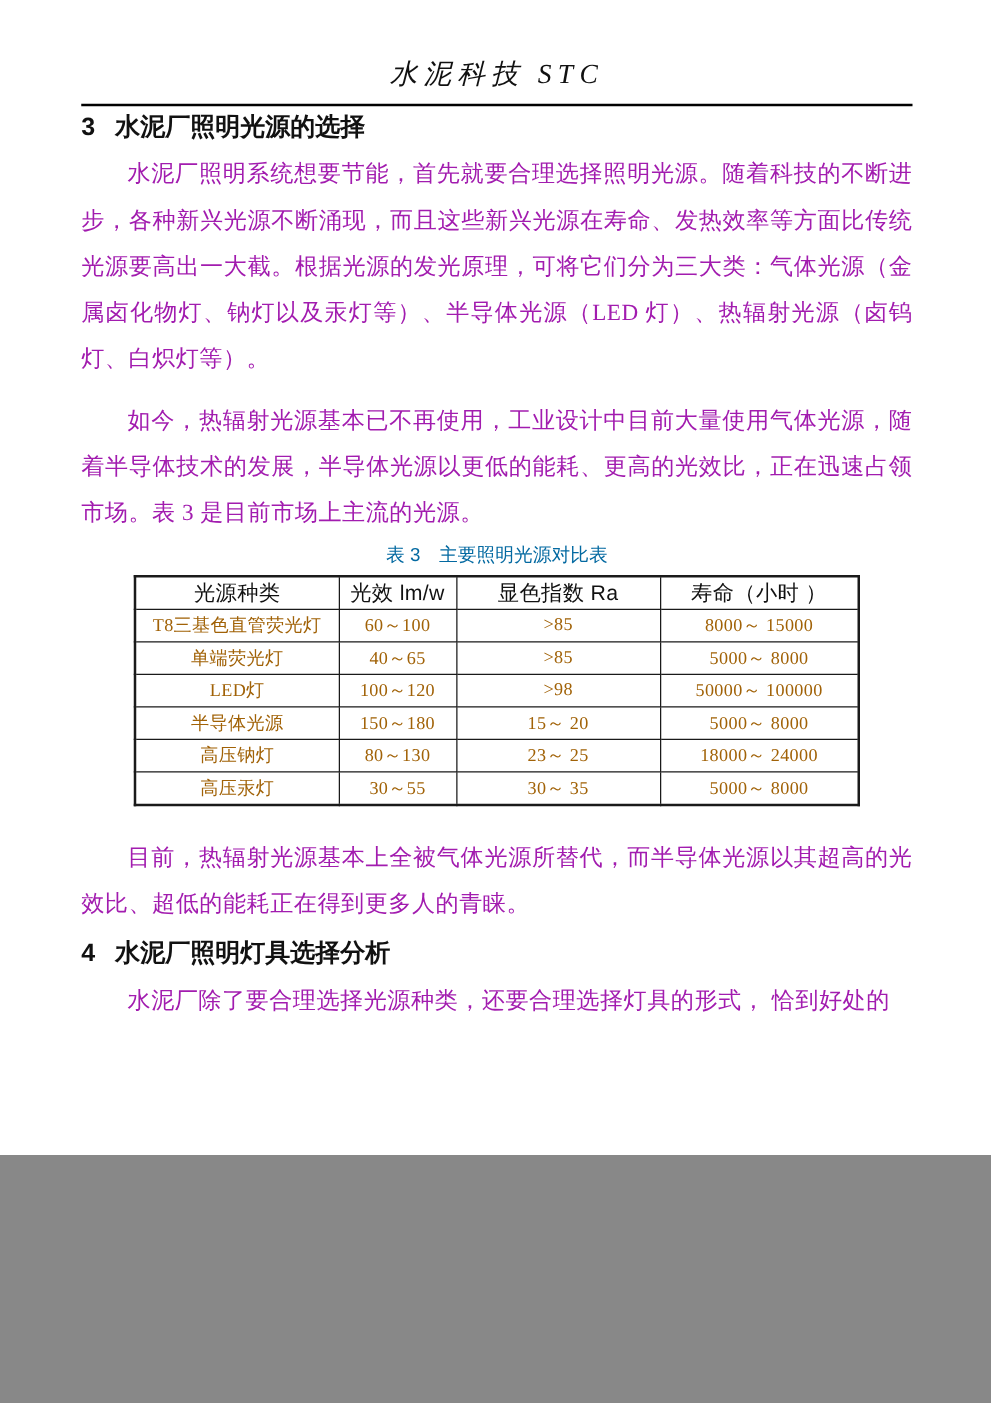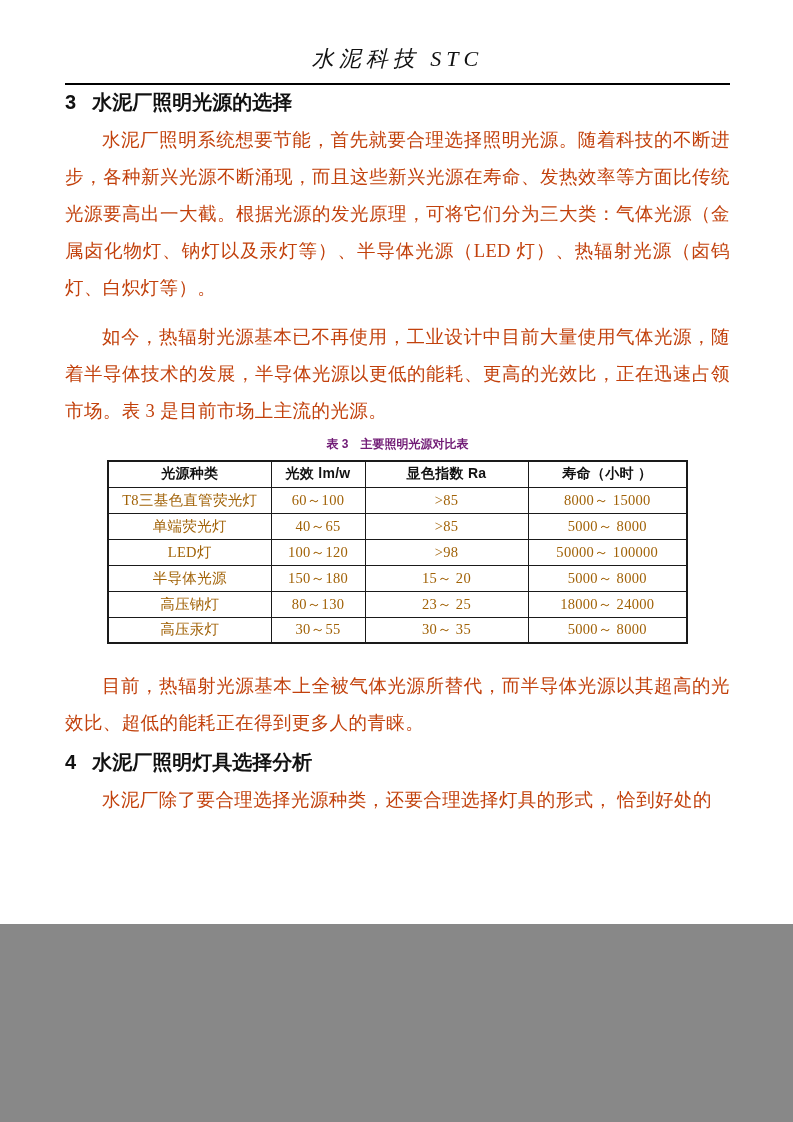--- a/index.html
+++ b/index.html
@@ -39,31 +39,31 @@
     color: #111;
   }
   .sec-heading .sec-num { display: inline-block; margin-right: 16px; }
   .para {
     margin-top: 8px;
     font-size: 18.5px;
     line-height: 37px;
     letter-spacing: 0.4px;
     text-align: justify;
     text-indent: 2em;
-    color: #c2410c;
+    color: #a21caf;
   }
   .para.tight { margin-top: 12px; }
   .table-caption {
     margin-top: 3px;
     text-align: center;
     font-family: "Liberation Sans", "DejaVu Sans", sans-serif;
-    font-weight: bold;
-    font-size: 12px;
+    font-weight: normal;
+    font-size: 15px;
     line-height: 23px;
-    color: #701a75;
+    color: #0369a1;
   }
   table.cmp {
     margin: 4px auto 0;
     border-collapse: collapse;
     table-layout: fixed;
     width: 579px;
     border: 2px solid #1a1a1a;
   }
   table.cmp col.c1 { width: 163px; }
   table.cmp col.c2 { width: 94px; }
@@ -75,22 +75,22 @@
     text-align: center;
     vertical-align: middle;
     padding: 1px 2px;
     font-size: 14.5px;
     letter-spacing: 0.3px;
     white-space: nowrap;
     overflow: hidden;
   }
   table.cmp th {
     font-family: "Liberation Sans", "DejaVu Sans", sans-serif;
-    font-weight: bold;
-    font-size: 14px;
+    font-weight: normal;
+    font-size: 17px;
     color: #111;
   }
   table.cmp td {
     font-family: "Liberation Serif", "DejaVu Serif", serif;
     font-weight: normal;
     color: #a16207;
   }
   .sec-heading.h4 { margin-top: 8px; }
   .footer {
     position: absolute;

